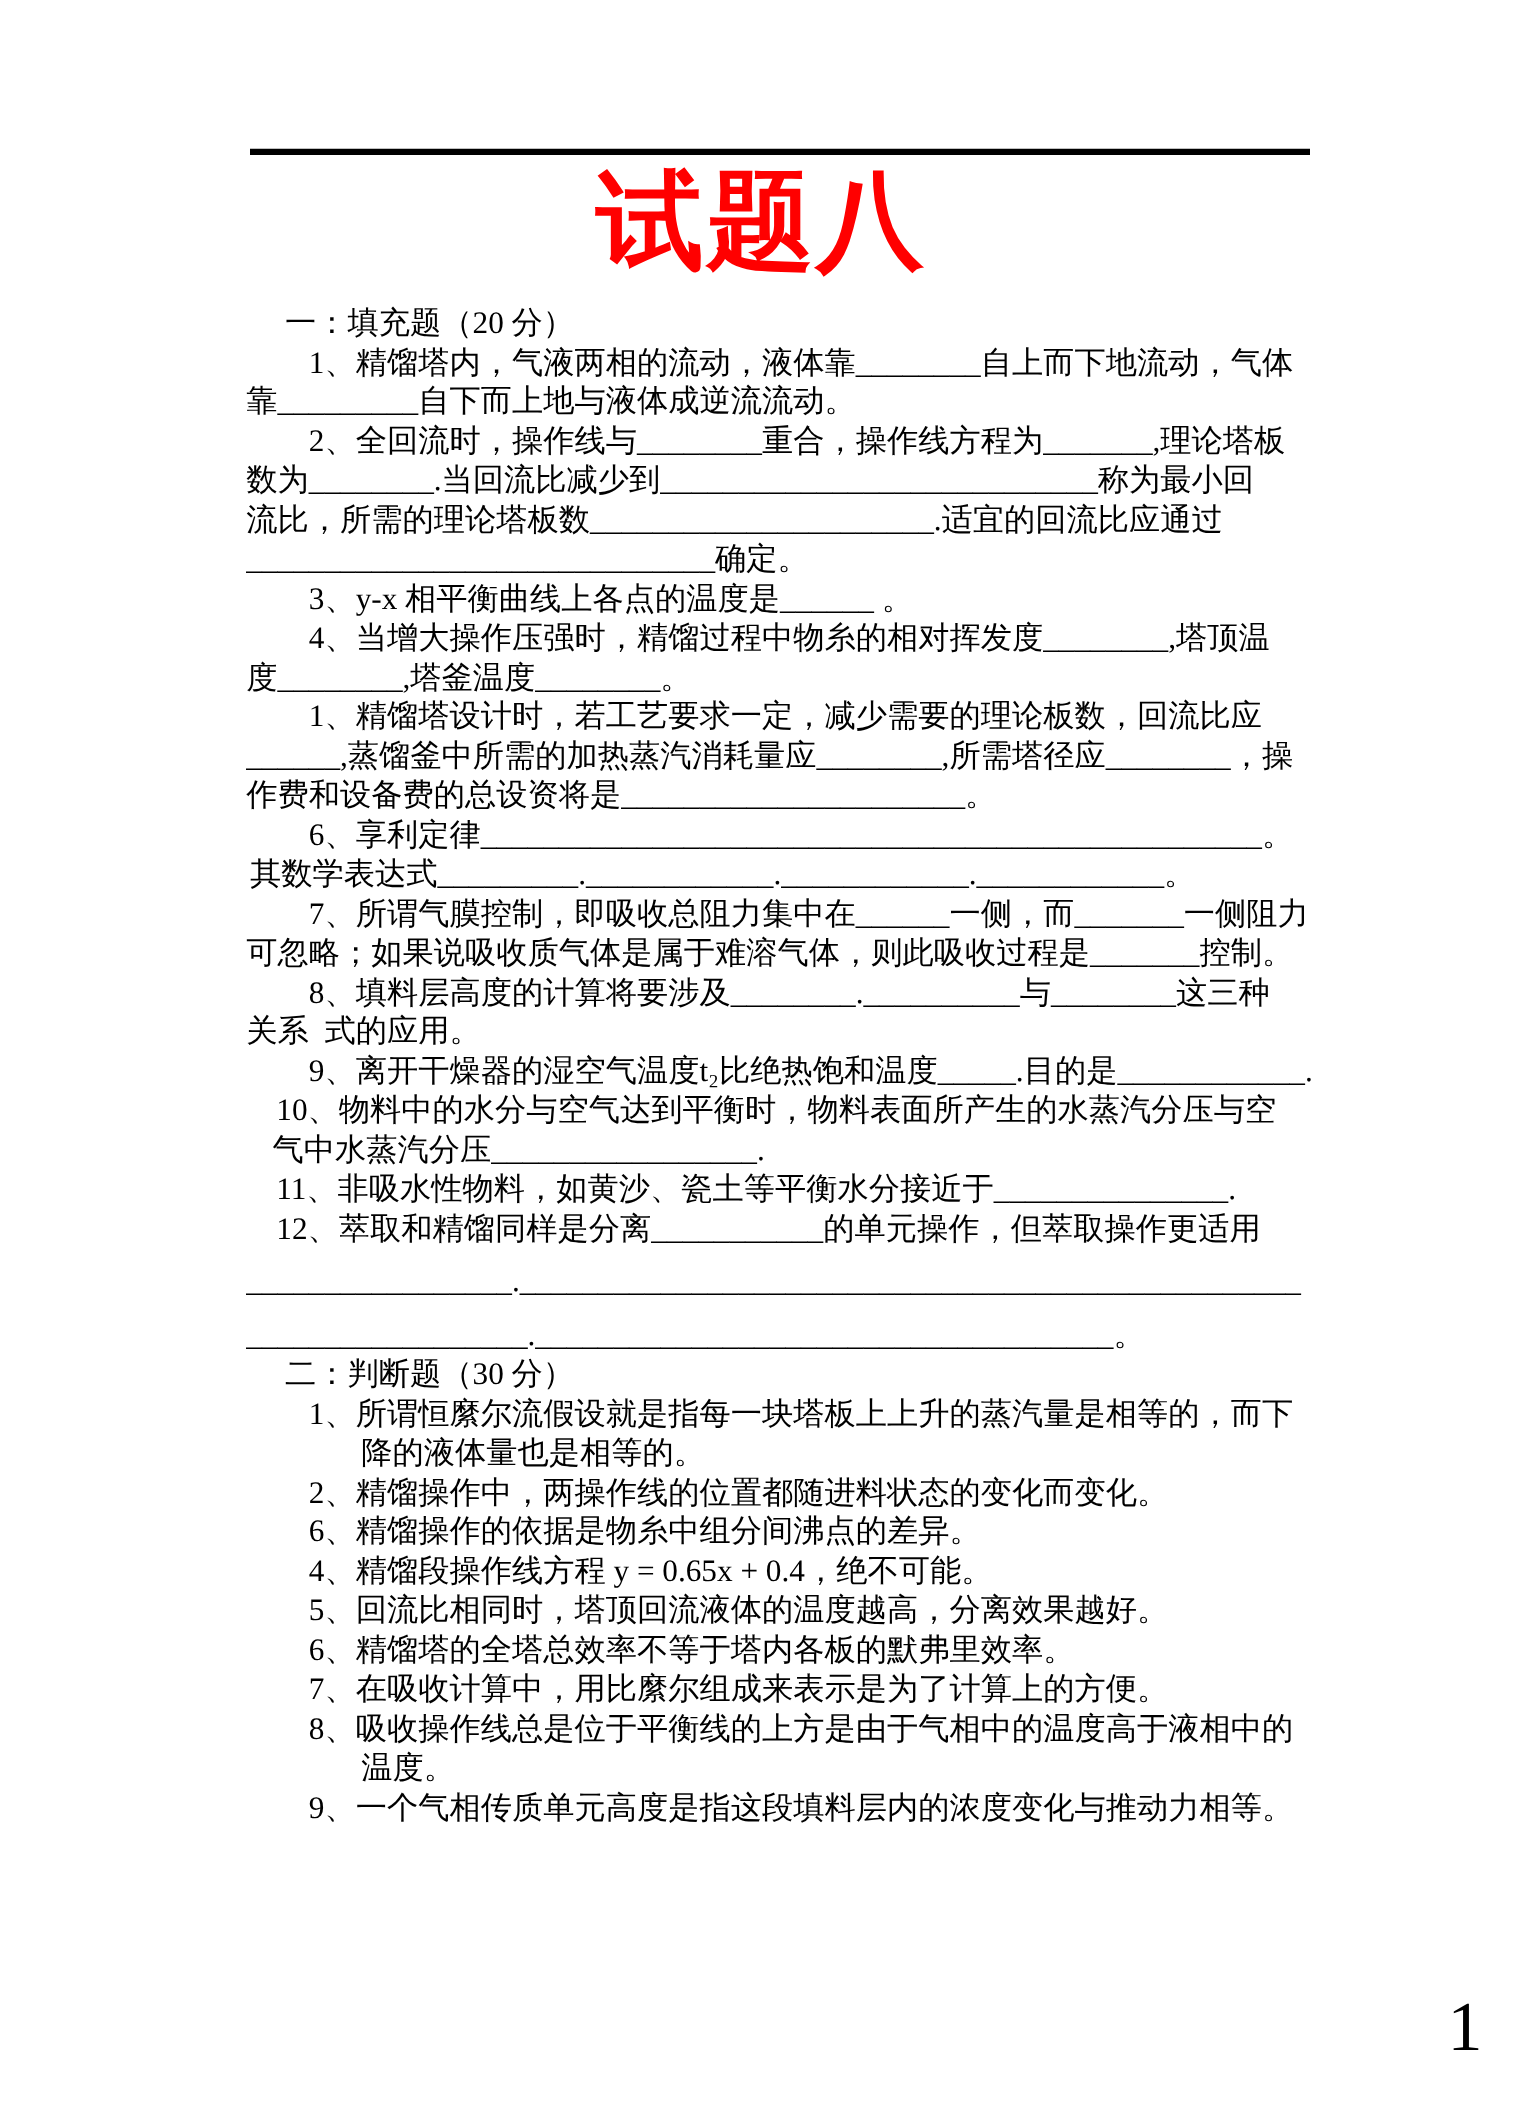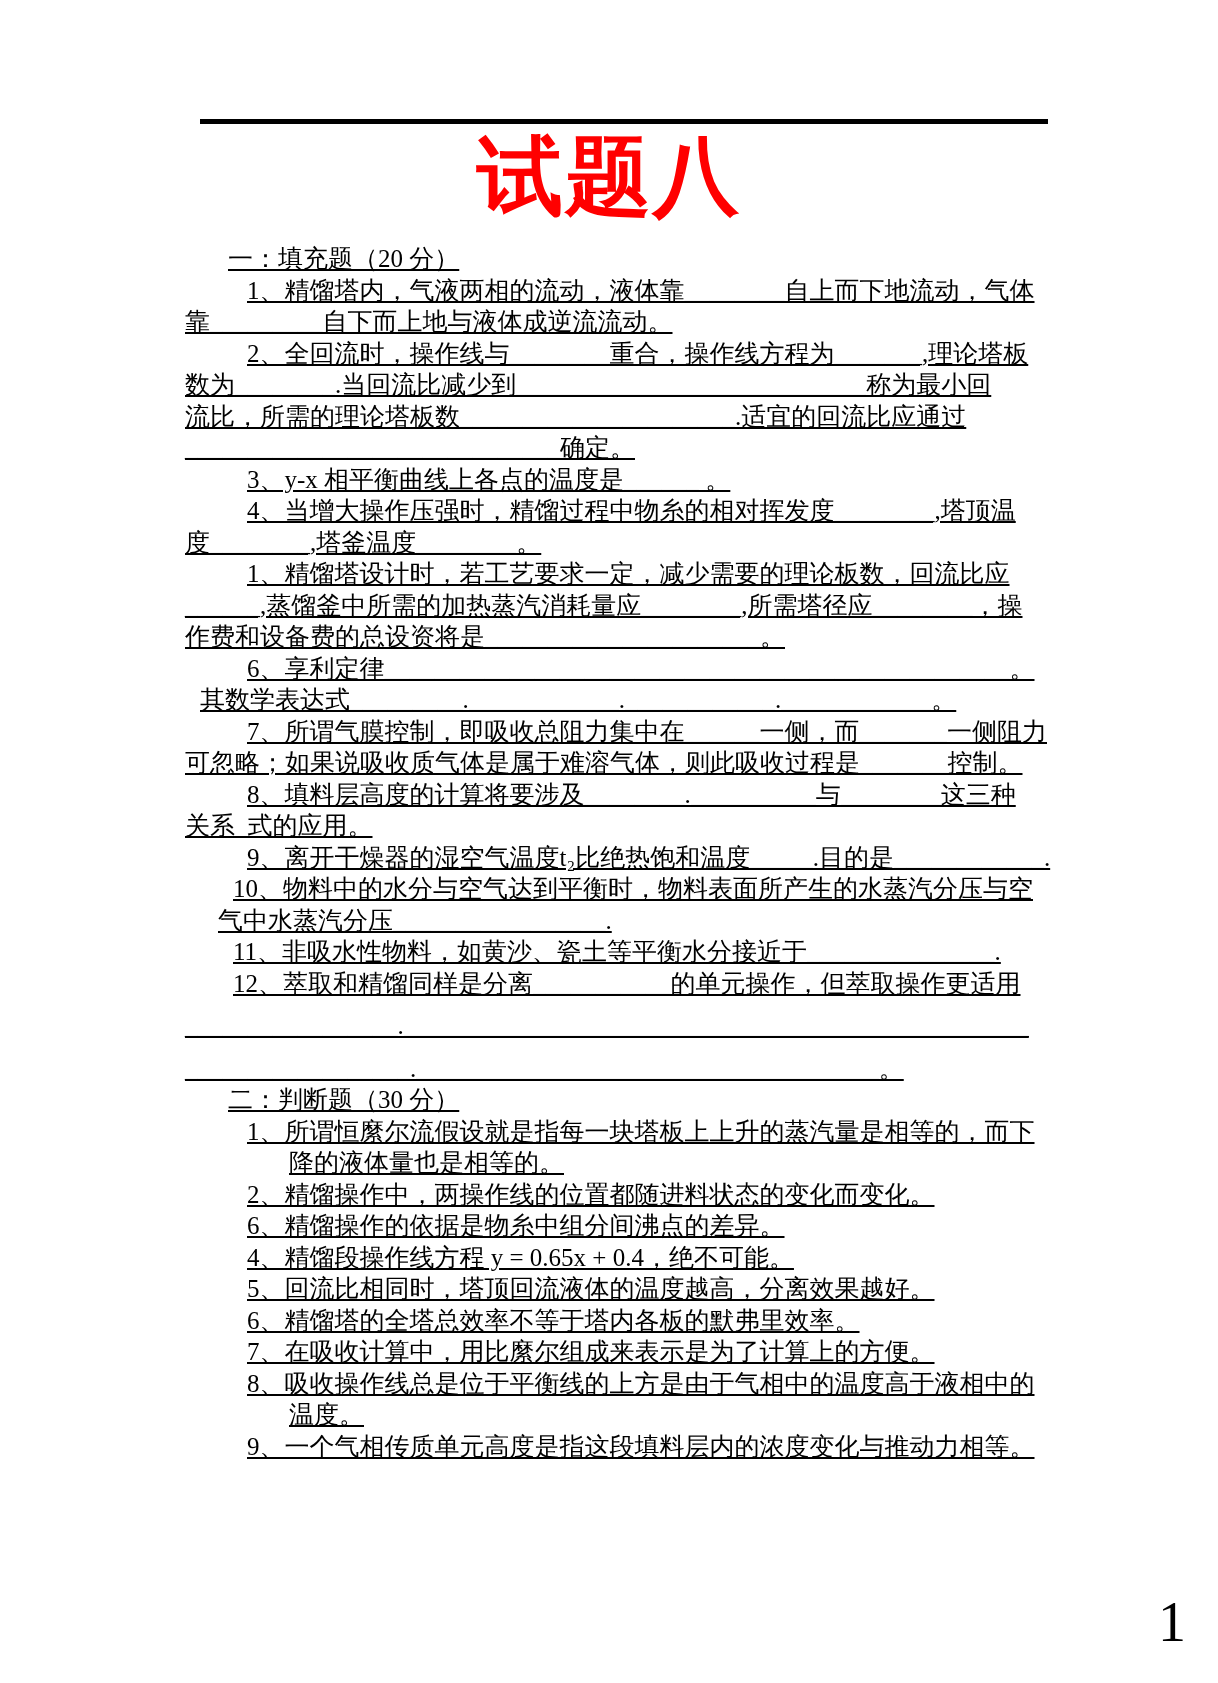--- a/index.html
+++ b/index.html
@@ -26,27 +26,26 @@
     font-weight:bold;
     line-height:1.1;
     letter-spacing:2px;
   }
   .content{
     position:absolute;
     left:185px;top:243px;
     width:860px;
     font-size:25px;
     line-height:31.5px;
-    text-decoration:underline;
   }
   .line{white-space:pre;}
-  .flush{margin-left:0;}
+  .flush{margin-left:12px;}
   .sec{margin-left:43px;}
   .item{margin-left:62px;}
-  .item10{margin-left:48px;}
+  .item10{margin-left:36px;}
   .hang{margin-left:104px;}
   .s1{margin-left:15px;}
   .s2{margin-left:33px;}
   .gap{margin-top:11px;}
   .pagenum{
     position:absolute;
     left:1158px;top:1594px;
     font-size:56px;
     line-height:1;
   }

